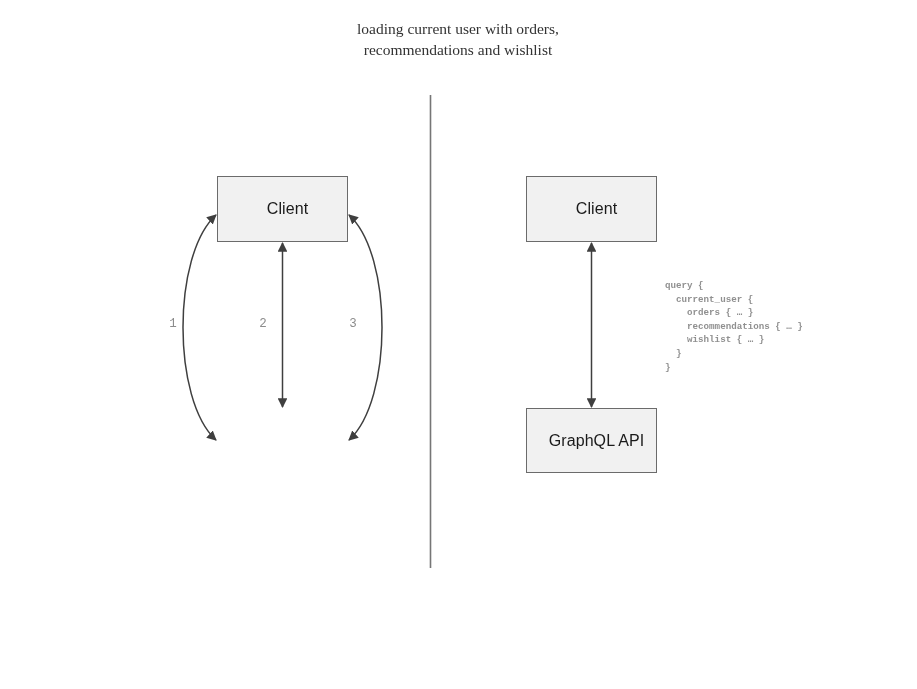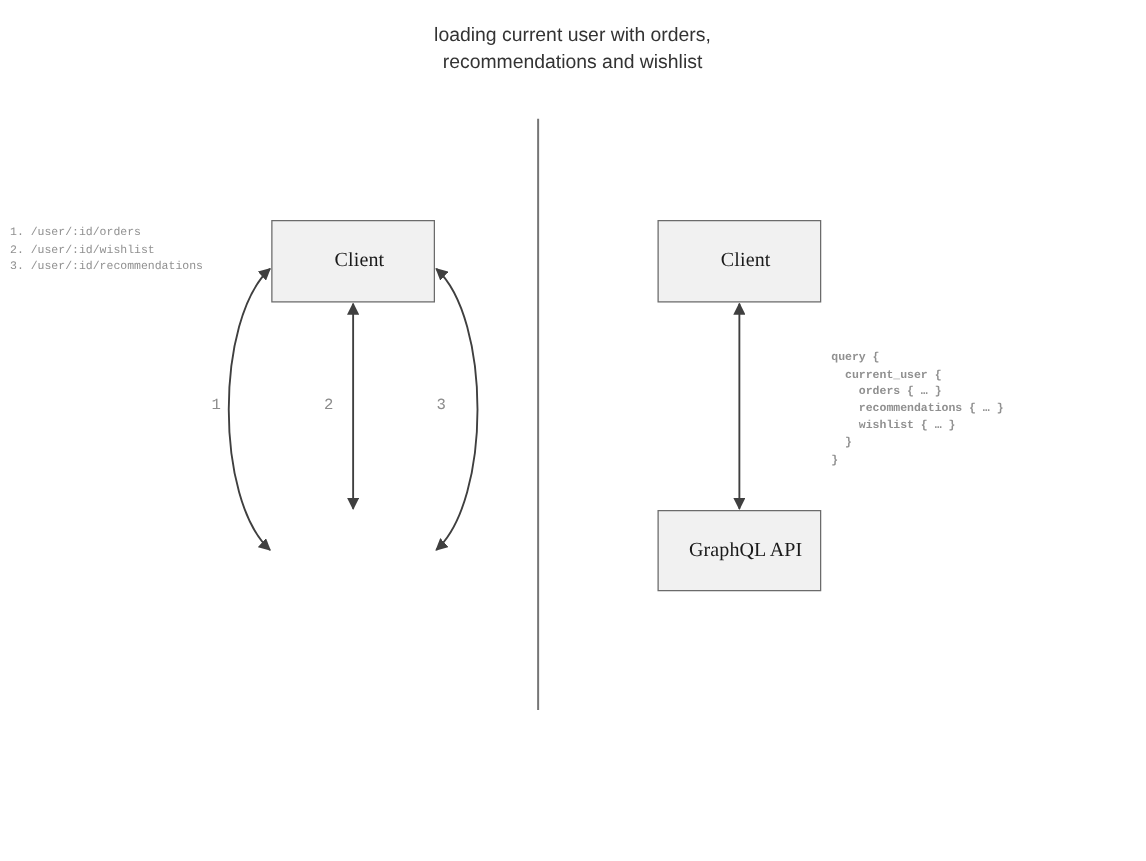--- a/index.html
+++ b/index.html
@@ -23,37 +23,37 @@
     height: 689px;
   }
 
   
   .diagram-title {
     position: absolute;
     left: 258px;
     top: 18px;
     width: 400px;
     text-align: center;
-    font-family: Liberation Sans, sans-serif;
+    font-family: Liberation Serif, serif;
     font-size: 15.5px;
     line-height: 21px;
     color: #333333;
     white-space: pre-line;
   }
 
   
   .node-box {
     position: absolute;
     box-sizing: border-box;
     background: #f1f1f1;
     border: 1.6px solid #6b6b6b;
     display: flex;
     align-items: center;
     justify-content: center;
-    font-family: Liberation Serif, serif;
+    font-family: Liberation Sans, sans-serif;
     font-size: 16px;
     color: #1a1a1a;
     letter-spacing: 0.1px;
     padding-left: 10px;
   }
 
   #box-rest-client   { left: 217px; top: 176px; width: 131px; height: 66px; }
   #box-rest-api      { left: 217px; top: 408px; width: 131px; height: 65px; }
   #box-gql-client    { left: 526px; top: 176px; width: 131px; height: 66px; }
   #box-gql-api       { left: 526px; top: 408px; width: 131px; height: 65px; text-align: right; }
@@ -111,23 +111,20 @@
     <path d="M 349 215 C 393 255, 393 400, 349 440" fill="none" stroke="#3f3f3f" stroke-width="1.5" marker-start="url(#arrowhead)" marker-end="url(#arrowhead)"></path>
 
     <line x1="591.5" y1="407" x2="591.5" y2="243" stroke="#3f3f3f" stroke-width="1.5" marker-start="url(#arrowhead)" marker-end="url(#arrowhead)"></line>
   </svg>
 
   <div class="node-box" id="box-rest-client">
     <span>Client</span>
   </div>
 
 
-  <div class="mono-block" id="rest-endpoint-list">1. /user/:id/orders
-2. /user/:id/wishlist
-3. /user/:id/recommendations</div>
 
   <div class="edge-label" id="edge-label-1">1</div>
   <div class="edge-label" id="edge-label-2">2</div>
   <div class="edge-label" id="edge-label-3">3</div>
 
   <div class="node-box" id="box-gql-client">
     <span>Client</span>
   </div>
 
   <div class="node-box" id="box-gql-api">

